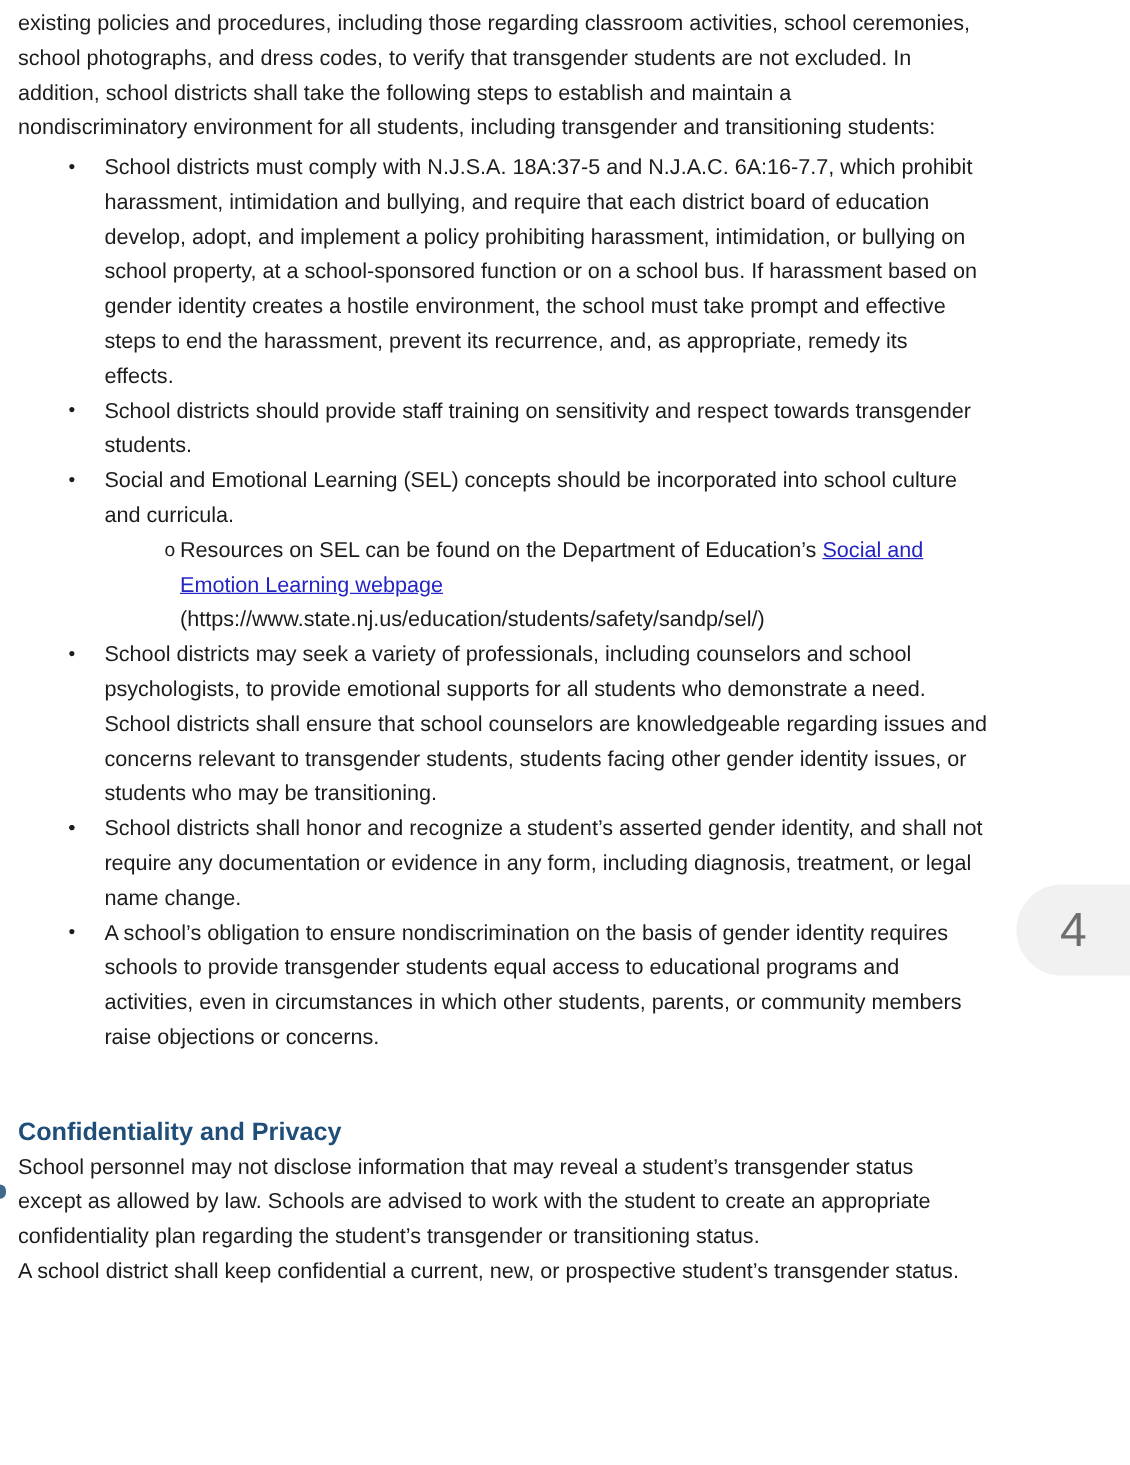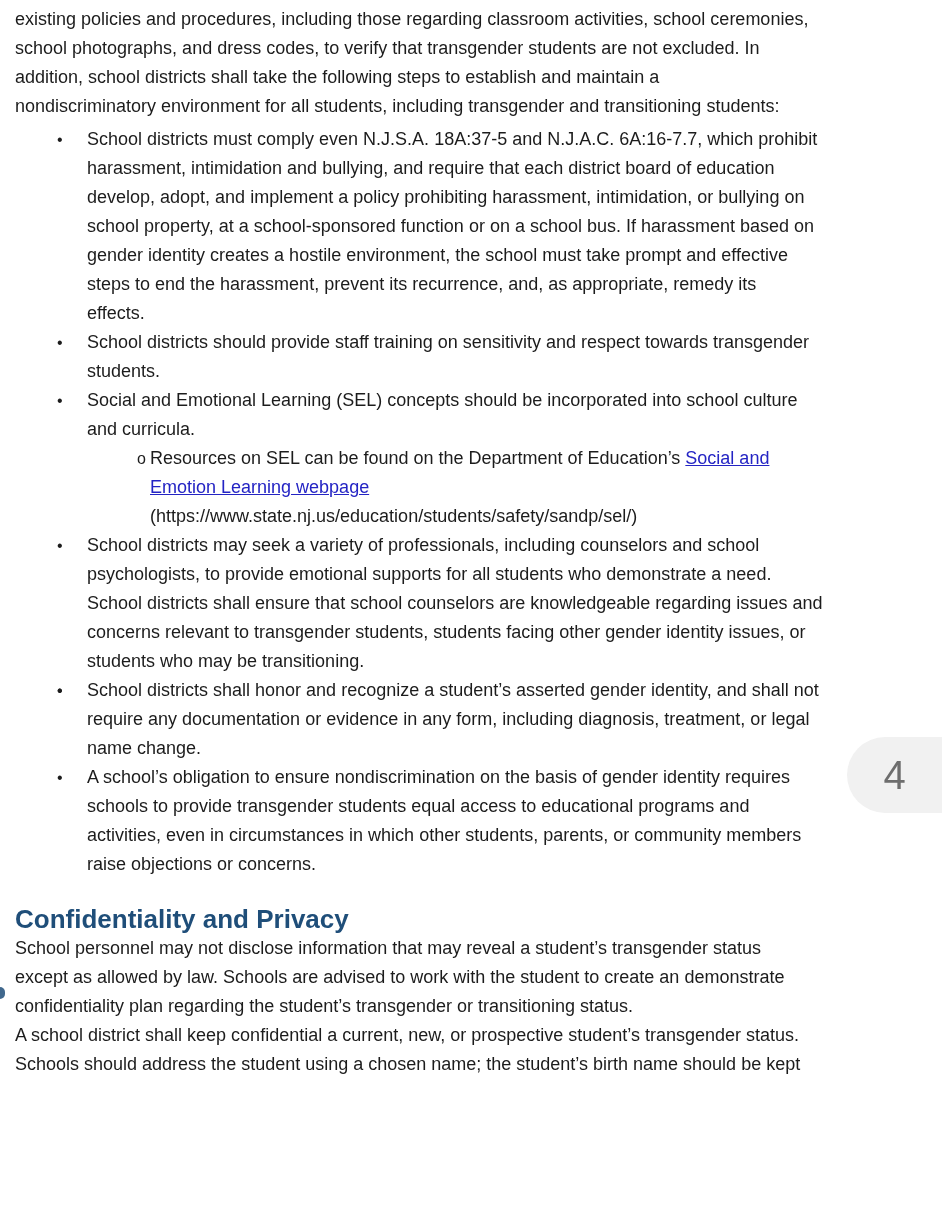--- a/index.html
+++ b/index.html
@@ -38,22 +38,22 @@
     position:absolute;left:42px;top:0;
     font-size:16px;line-height:29px;
   }
   ul.sub{list-style:none;}
   ul.sub > li{position:relative;padding-left:63px;}
   ul.sub > li > .marker{
     position:absolute;left:50px;top:0;
     font-size:16px;line-height:29px;
   }
   h2.section-heading{
-    margin-top:26px;
-    font-size:26px;
+    margin-top:50px;
+    font-size:21px;
     line-height:29px;
     font-weight:bold;
     color:var(--heading-text);
   }
   p.para{margin:0;}
   p.para.spaced{}
   .page-badge{
     position:absolute;
     right:0;
     top:737px;
@@ -92,21 +92,21 @@
 
     <p class="para plain">existing policies and procedures, including those regarding classroom activities, school ceremonies,
 school photographs, and dress codes, to verify that transgender students are not excluded. In
 addition, school districts shall take the following steps to establish and maintain a
 nondiscriminatory environment for all students, including transgender and transitioning students:</p>
 
     <ul class="bullets">
 
       <li>
         <span class="marker">•</span>
-        <span class="rich"><span>School districts must comply even </span><span class="run-i">N.J.S.A.</span><span> 18A:37-5 and </span><span class="run-i">N.J.A.C.</span><span> 6A:16-7.7, which prohibit
+        <span class="rich"><span>School districts must comply with </span><span class="run-i">N.J.S.A.</span><span> 18A:37-5 and </span><span class="run-i">N.J.A.C.</span><span> 6A:16-7.7, which prohibit
 harassment, intimidation and bullying, and require that each district board of education
 develop, adopt, and implement a policy prohibiting harassment, intimidation, or bullying on
 school property, at a school-sponsored function or on a school bus. If harassment based on
 gender identity creates a hostile environment, the school must take prompt and effective
 steps to end the harassment, prevent its recurrence, and, as appropriate, remedy its
 effects.</span></span>
       </li>
 
       <li>
         <span class="marker">•</span>
@@ -154,21 +154,21 @@
 schools to provide transgender students equal access to educational programs and
 activities, even in circumstances in which other students, parents, or community members
 raise objections or concerns.</span>
       </li>
 
     </ul>
 
     <h2 class="section-heading">Confidentiality and Privacy</h2>
 
     <p class="para plain">School personnel may not disclose information that may reveal a student’s transgender status
-except as allowed by law. Schools are advised to work with the student to create an demonstrate
+except as allowed by law. Schools are advised to work with the student to create an appropriate
 confidentiality plan regarding the student’s transgender or transitioning status.</p>
 
     <p class="para spaced rich"><span>A school district shall keep confidential a current, new, or prospective student’s transgender status.
 Schools should address the student using a chosen name; the student’s birth name should be kept
 confidential by school and district staff (</span><span class="run-i">See Section 5, School Section</span><span>).</span></p>
 
   </div>
 
   <div class="edge-fragment"></div>
 

